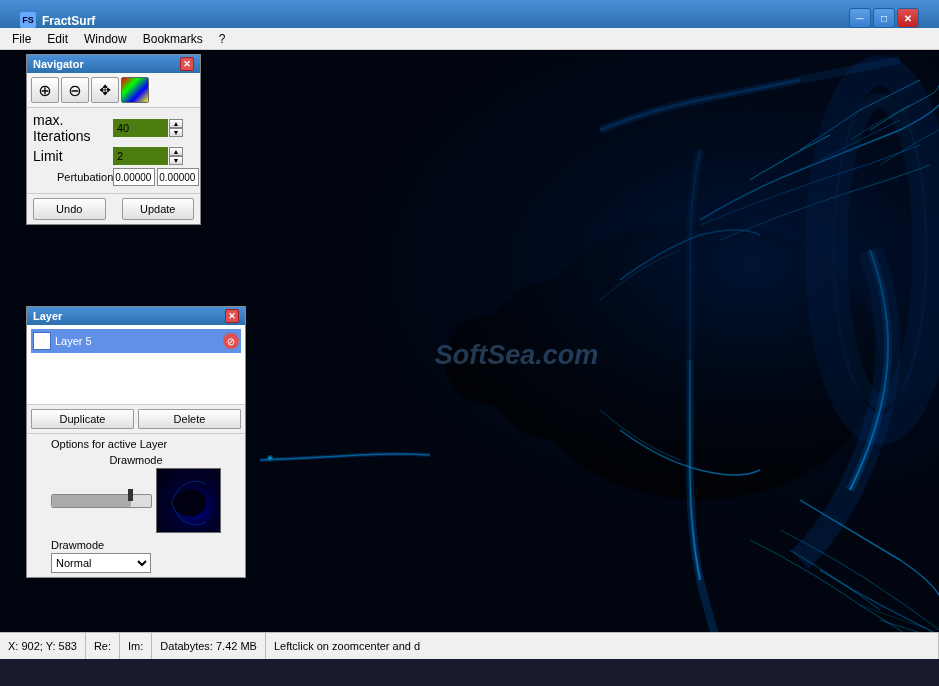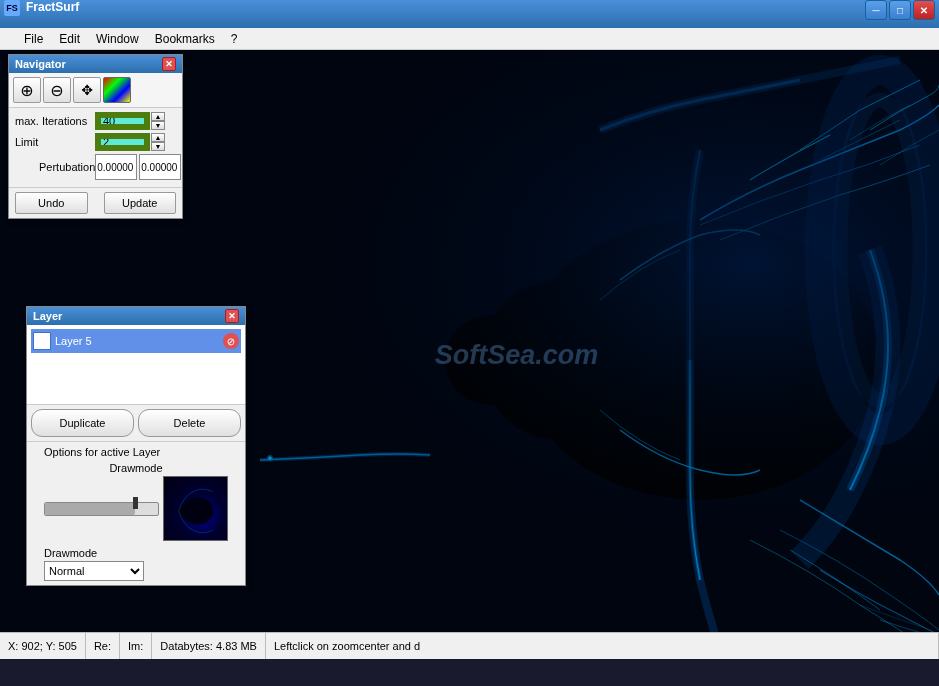--- a/index.html
+++ b/index.html
@@ -3,22 +3,22 @@
   <meta charset="utf-8">
   <style>
     * { margin: 0; padding: 0; box-sizing: border-box; }
     body { width: 939px; height: 686px; overflow: hidden; font-family: 'Segoe UI', Tahoma, sans-serif; font-size: 11px; background: #1a1a2e; }
 
     
     .title-bar {
       height: 28px;
       background: linear-gradient(to bottom, #4a90d9, #2c6fad);
       display: flex;
-      align-items: flex-start;
-      padding: 0 4px;
+      align-items: flex-end;
+      padding: 0 20px;
       color: white;
       font-size: 12px;
       font-weight: bold;
       user-select: none;
     }
     .title-bar-icon {
       width: 16px; height: 16px;
       background: #6af;
       border-radius: 2px;
       margin-right: 6px;
@@ -40,21 +40,21 @@
       font-size: 10px;
     }
     .title-btn.close { background: linear-gradient(to bottom, #e05050, #c02020); }
 
     
     .menu-bar {
       height: 22px;
       background: #f0f0f0;
       display: flex;
       align-items: center;
-      padding: 0 16px;
+      padding: 0 4px;
       border-bottom: 1px solid #ccc;
     }
     .menu-item {
       padding: 2px 8px;
       cursor: pointer;
       font-size: 12px;
       color: #000;
     }
 
     
@@ -122,21 +122,21 @@
       border-radius: 2px;
       display: flex; align-items: center; justify-content: center;
       cursor: pointer;
       font-size: 9px;
       color: white;
     }
 
     
     .navigator-panel {
       top: 4px;
-      left: 8px;
+      left: 26px;
       width: 175px;
     }
     .nav-toolbar {
       display: flex;
       padding: 4px;
       gap: 2px;
       align-items: center;
       background: #f5f5f5;
       border-bottom: 1px solid #ccc;
     }
@@ -152,28 +152,28 @@
     .nav-form {
       padding: 4px 6px;
     }
     .form-row {
       display: flex;
       align-items: center;
       margin-bottom: 3px;
     }
     .form-label {
       width: 80px;
-      font-size: 11px;
+      font-size: 14px;
       color: #000;
     }
     .form-input {
       width: 55px;
       height: 18px;
-      border: 6px solid #4d7c0f;
-      background: #5eead4;
+      border: 2px solid #4d7c0f;
+      background: #4d7c0f;
       font-size: 11px;
       padding: 0 2px;
     }
     .spin-btn {
       display: flex;
       flex-direction: column;
       margin-left: 1px;
     }
     .spin-up, .spin-down {
       width: 14px; height: 9px;
@@ -188,21 +188,21 @@
       display: flex;
       align-items: center;
       margin-bottom: 3px;
     }
     .pert-label { width: 80px; font-size: 11px; margin-left: 24px; }
     .pert-input {
       width: 42px; height: 18px;
       border: 1px solid #888;
       background: white;
       font-size: 10px;
-      padding: 12px 1px;
+      padding: 4px 1px;
     }
     .nav-actions {
       display: flex;
       padding: 4px 6px;
       gap: 16px;
       border-top: 1px solid #ccc;
       align-items: flex-end;
     }
     .action-btn {
       flex: 1;
@@ -255,29 +255,29 @@
       font-size: 10px;
     }
     .layer-actions {
       display: flex;
       padding: 4px;
       gap: 4px;
       border-bottom: 1px solid #ccc;
     }
     .layer-btn {
       flex: 1;
-      height: 28px;
+      height: 20px;
       background: linear-gradient(to bottom, #fff, #e0e0e0);
       border: 1px solid #999;
-      border-radius: 11px;
+      border-radius: 1px;
       cursor: pointer;
       font-size: 11px;
     }
     .layer-options {
-      padding: 4px 17px;
+      padding: 4px 24px;
     }
     .options-title { font-size: 11px; margin-bottom: 4px; }
     .opacity-label { font-size: 11px; text-align: center; margin-bottom: 2px; }
     .opacity-slider {
       flex: 1;
       height: 14px;
       background: linear-gradient(to right, #888 80%, transparent 80%);
       border: 1px solid #888;
       border-radius: 2px;
       position: relative;
@@ -510,20 +510,20 @@
       <select class="drawmode-select">
         <option>Normal</option>
         <option>Multiply</option>
         <option>Screen</option>
         <option>Overlay</option>
       </select>
     </div>
   </div>
 
   <div class="status-bar">
-    <div class="status-cell">X: 902; Y: 505</div>
+    <div class="status-cell">X: 902; Y: 583</div>
     <div class="status-cell">Re:</div>
     <div class="status-cell">Im:</div>
-    <div class="status-cell">Databytes: 4.83 MB</div>
+    <div class="status-cell">Databytes: 7.42 MB</div>
     <div class="status-cell" style="flex:1;">Leftclick on zoomcenter and d</div>
   </div>
 
 </div>
 
 </body></html>

